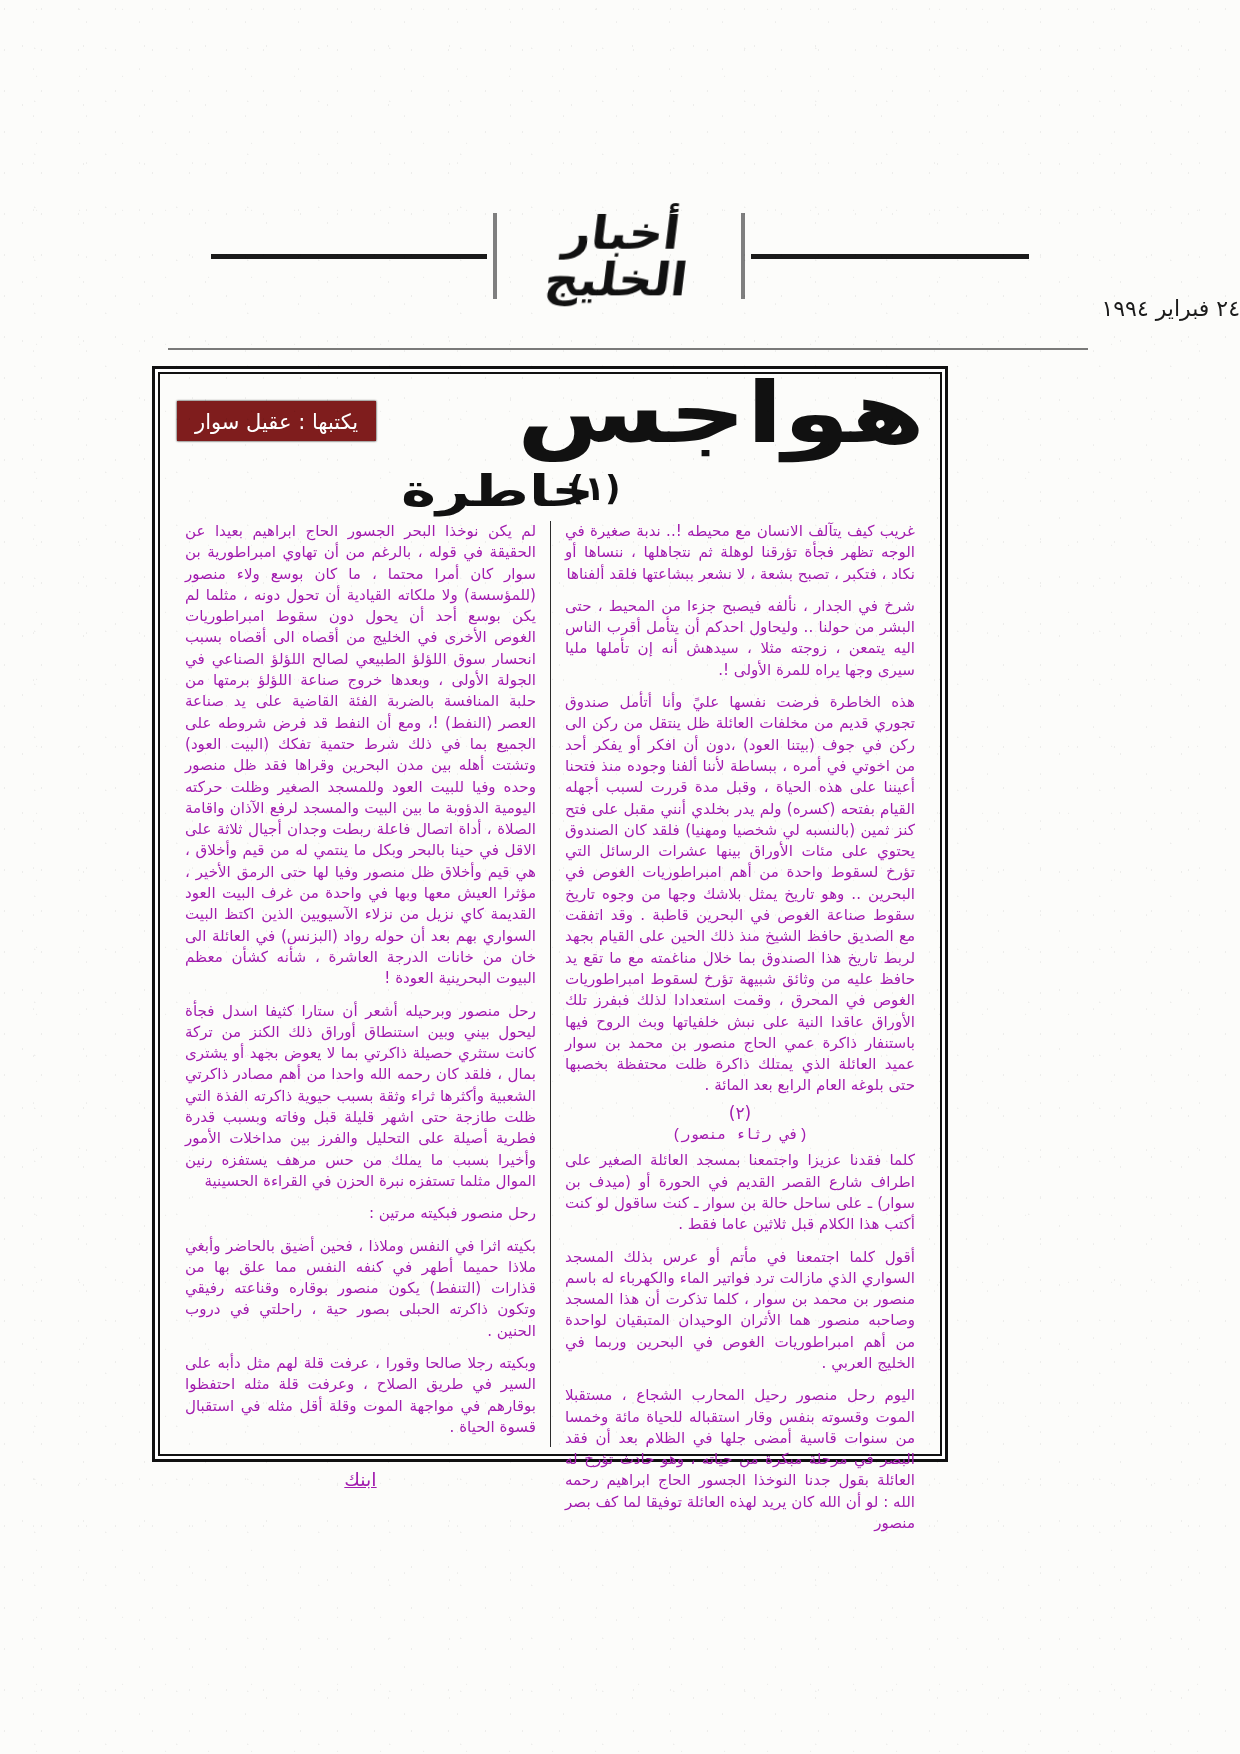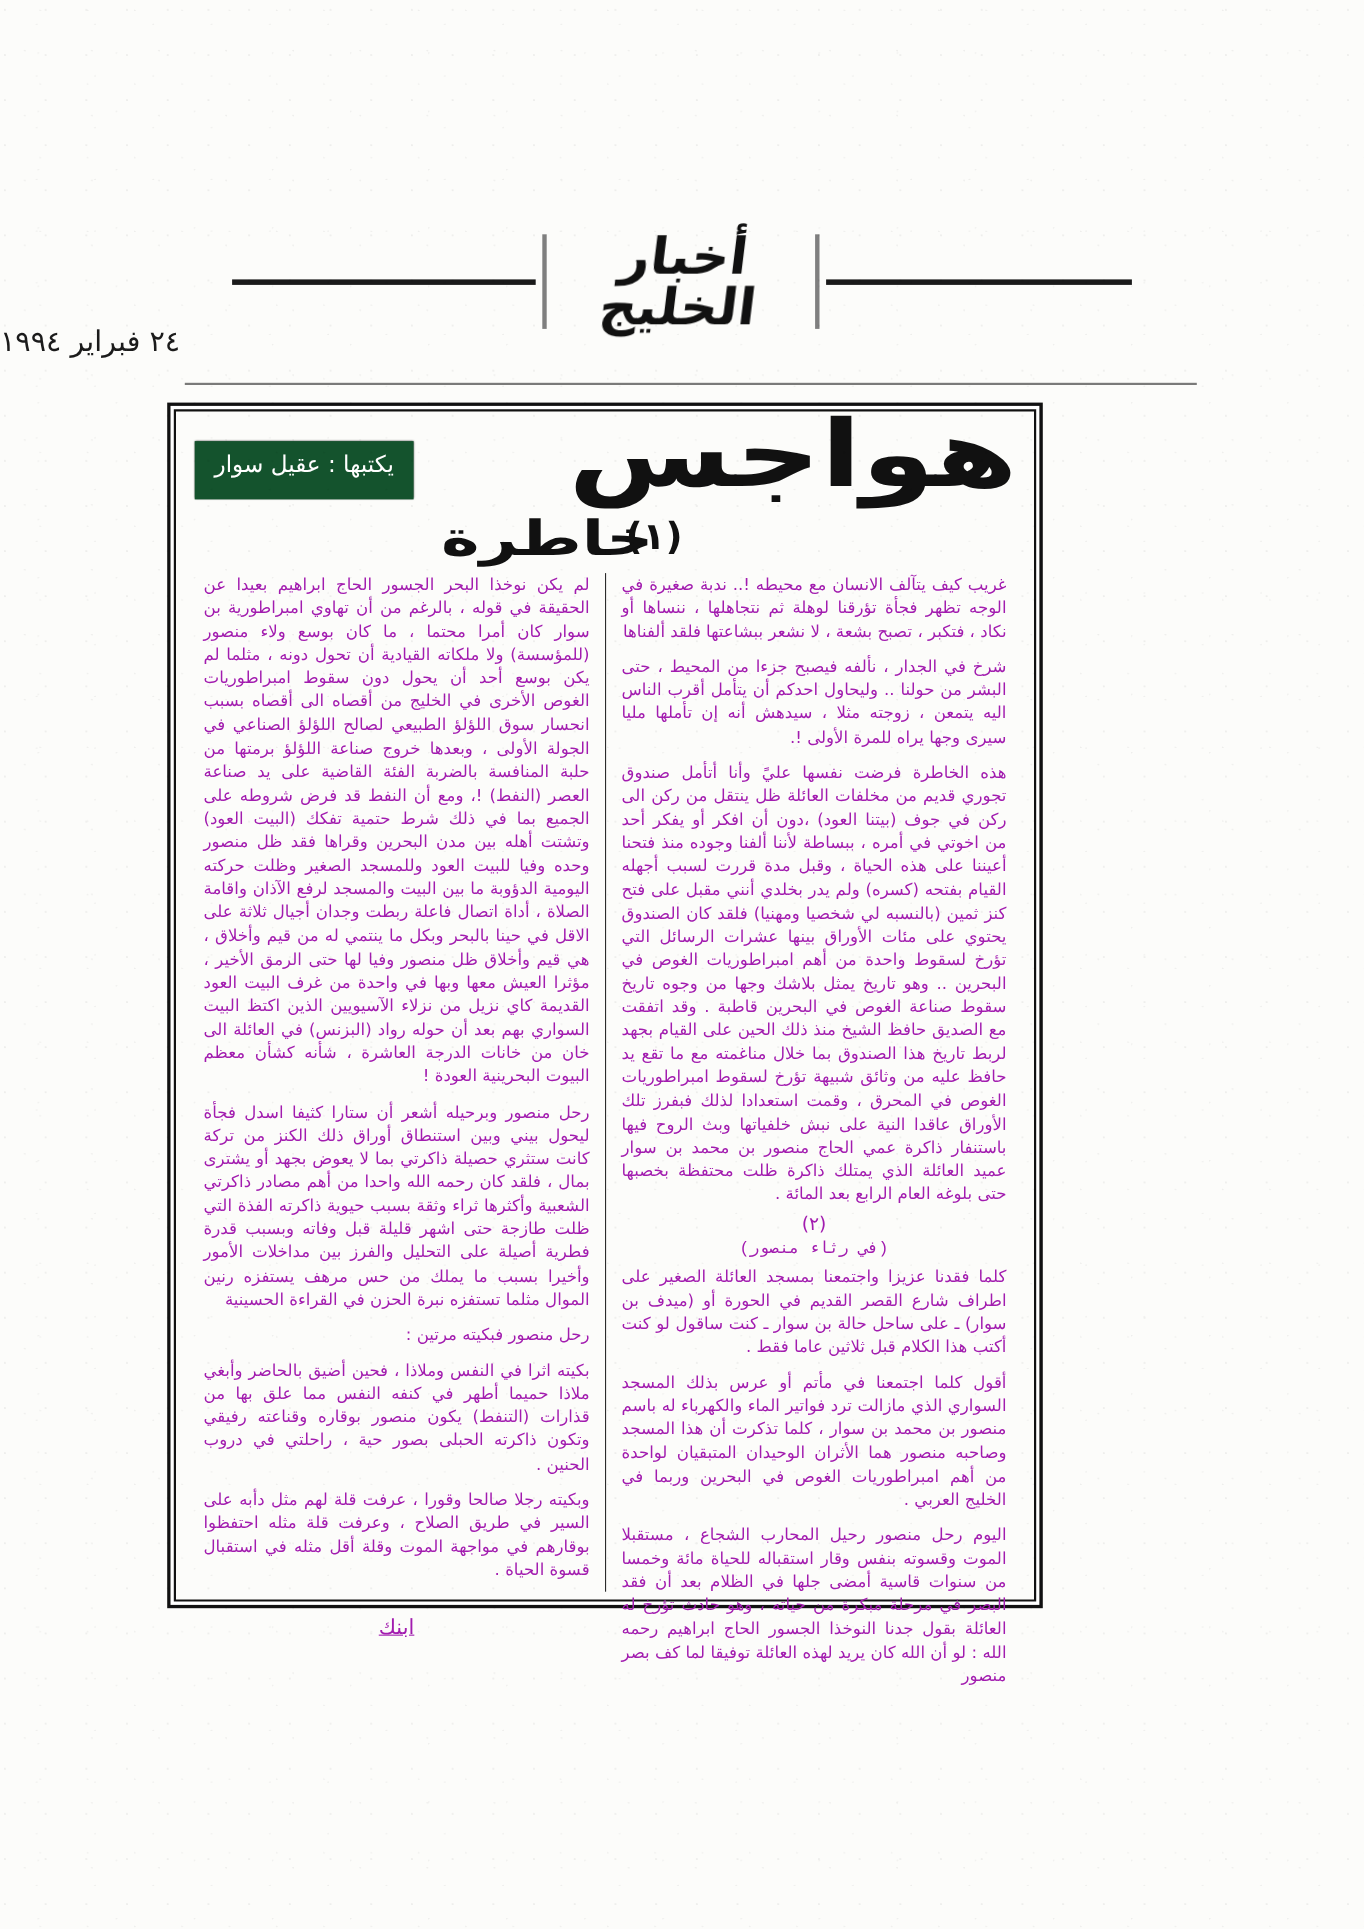--- a/index.html
+++ b/index.html
@@ -50,22 +50,22 @@
     font-size:46px;font-weight:700;
     line-height:1;
     color:#111;
     transform:skewX(-7deg) scaleX(1.04);
     letter-spacing:-2px;
     filter:blur(.3px);
   }
 
   .date-line{
     position:absolute;left:0;right:0;top:296px;
-    text-align:left;
-    font-size:26px;letter-spacing:1px;
+    text-align:right;
+    font-size:22px;letter-spacing:1px;
     color:#1b1b1b;
     filter:blur(.2px);
   }
 
   .hr-thin{
     position:absolute;left:168px;right:152px;top:348px;
     height:2px;background:#2a2a2a;opacity:.62;
   }
 
   
@@ -90,23 +90,23 @@
     font-size:84px;font-weight:700;
     line-height:1;
     letter-spacing:-3px;
     color:#111;
     transform:scaleX(1.28);
     transform-origin:right center;
     filter:blur(.35px);
   }
   .byline-box{
     position:absolute;left:22px;top:26px;
-    background:#14532d;
+    background:#7f1d1d;
     color:#fff;
-    padding:9px 18px 20px;
+    padding:9px 18px 7px;
     font-size:21px;
     letter-spacing:0px;
     box-shadow:0 0 2px #000;
     filter:blur(.15px);
   }
   .subtitle-row{
     position:absolute;top:96px;left:0;right:0;height:56px;
     text-align:center;
   }
   .khatira{

